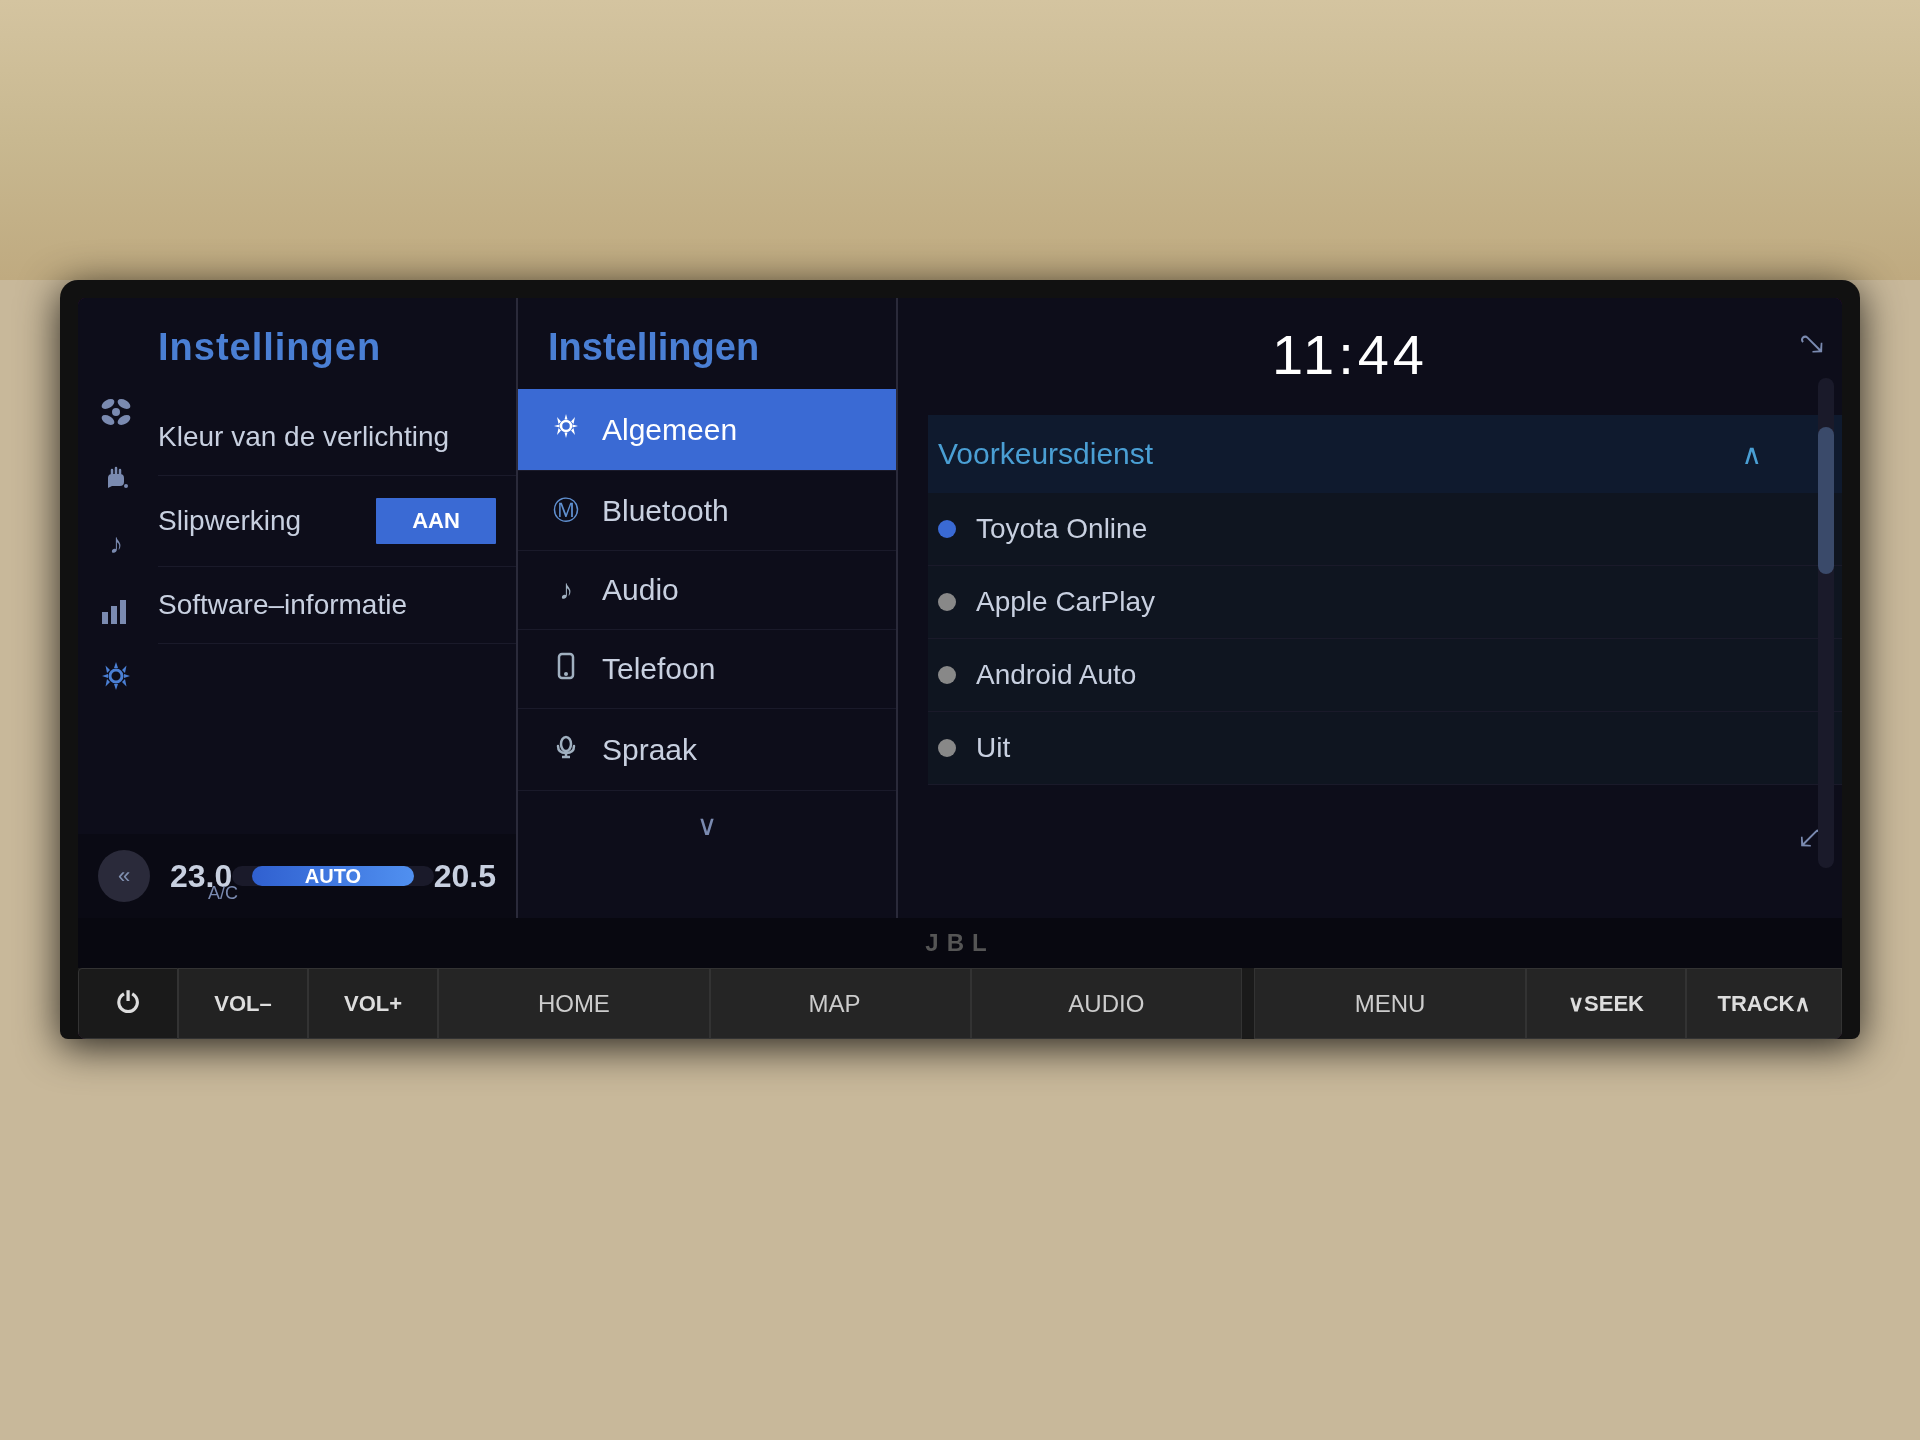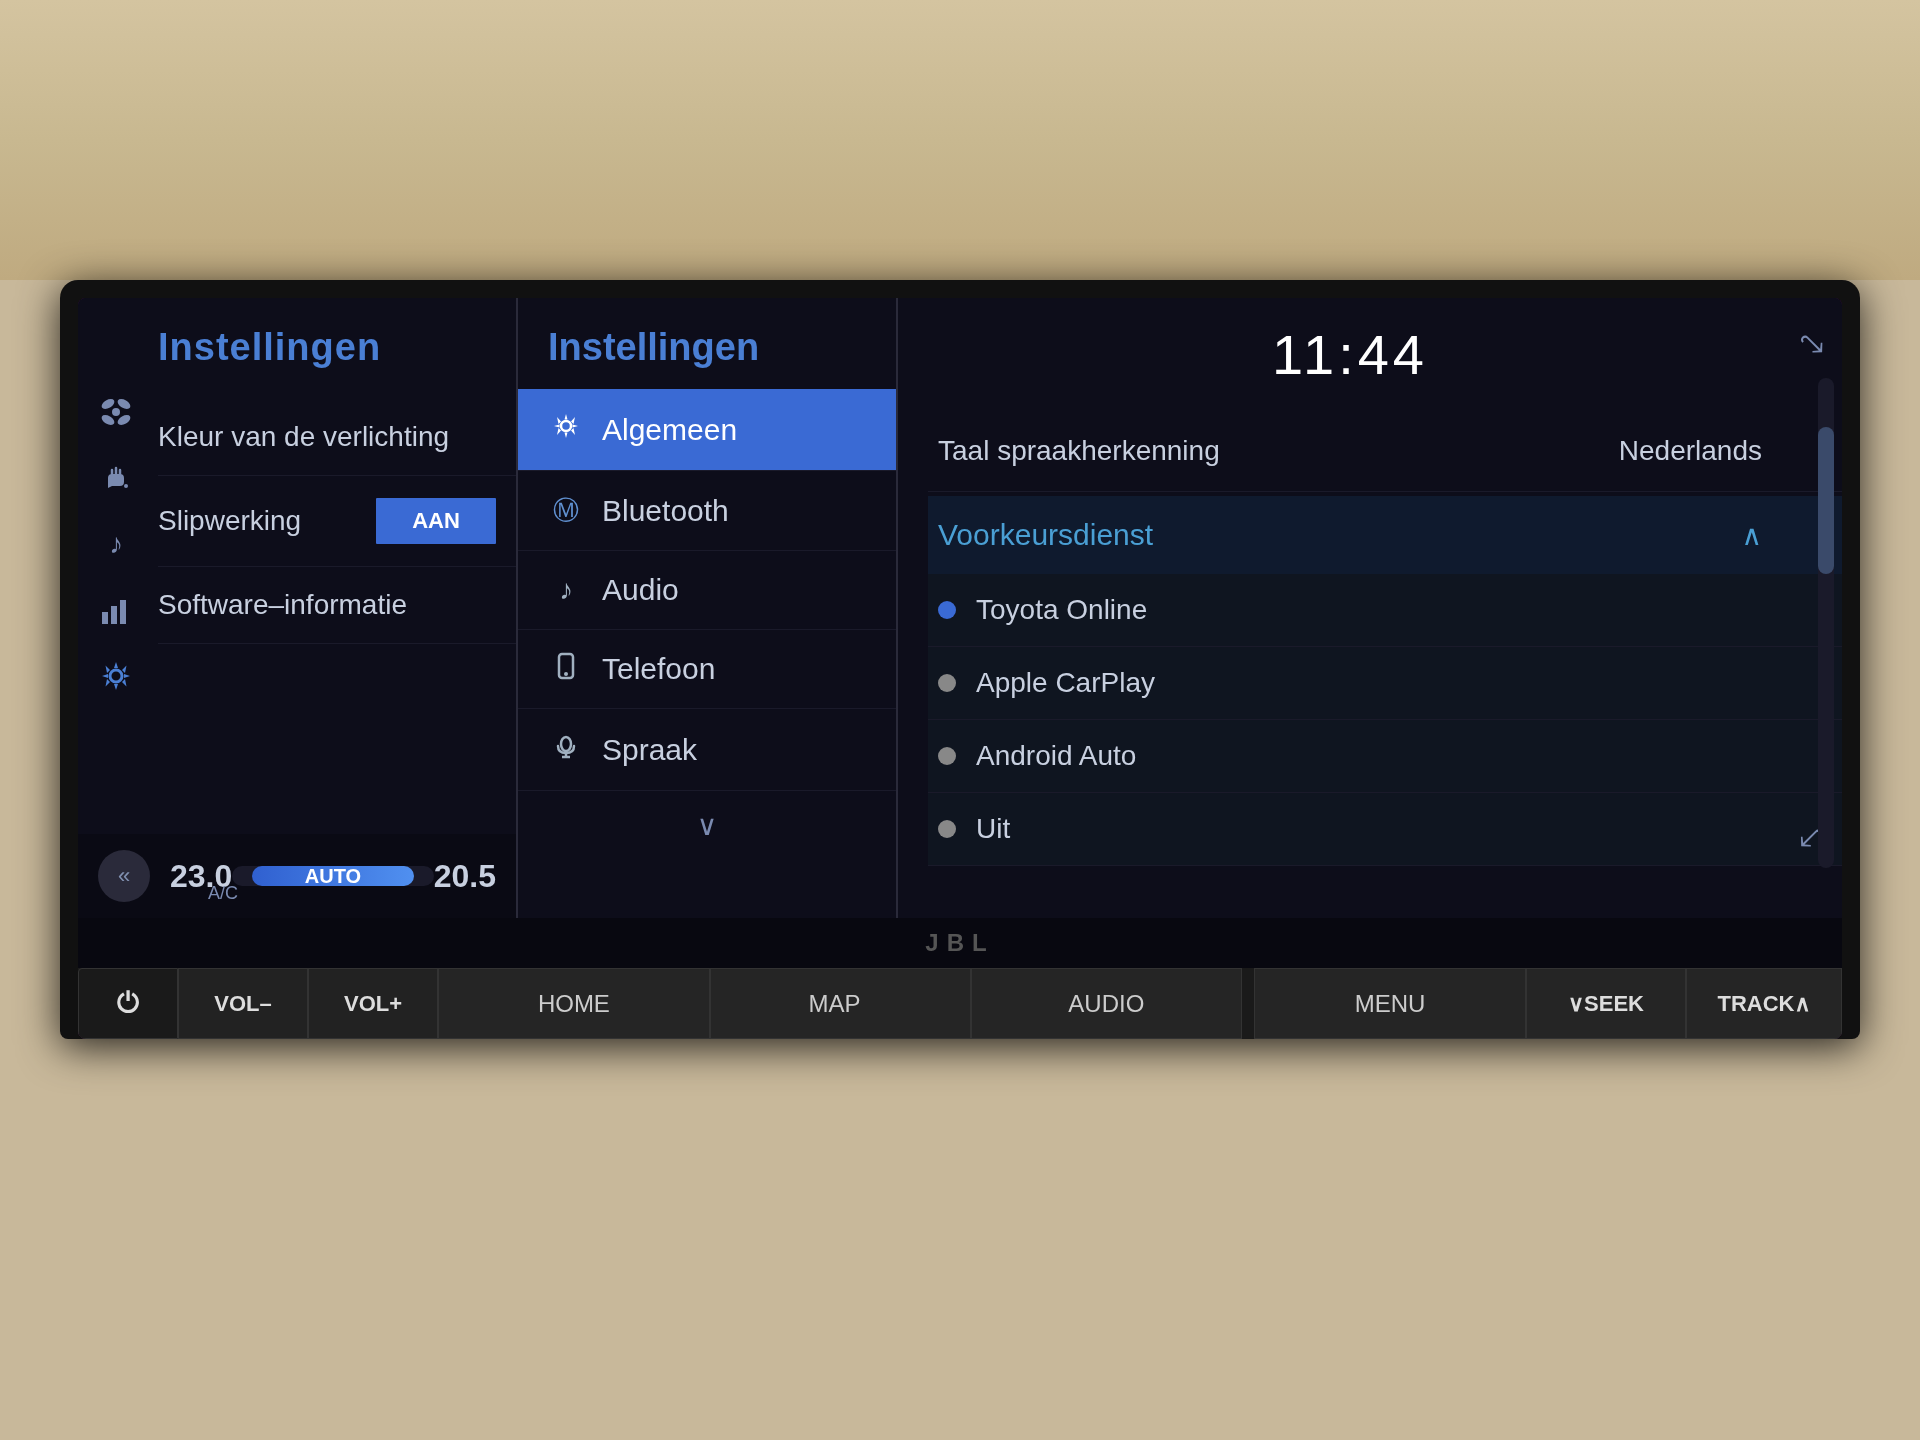--- a/index.html
+++ b/index.html
@@ -545,24 +545,20 @@
       </div>
 
       <div class="right-panel">
         <div class="right-header">
           <div class="time-display">11:44</div>
         </div>
 
         <div class="right-scroll-up" style="position:absolute; right:22px; top:26px; color:#7a8ab0; font-size:34px; transform: rotate(90deg);">⤤</div>
 
         <div class="right-content">
-          <div class="setting-row">
-            <span class="setting-label">Taal spraakherkenning</span>
-            <span class="setting-value">Nederlands</span>
-          </div>
 
           <div class="voorkeur-section">
             <div class="voorkeur-header">
               <span class="voorkeur-label">Voorkeursdienst</span>
               <span class="voorkeur-chevron">∧</span>
             </div>
 
             <div class="voorkeur-options">
               <div class="voorkeur-option">
                 <div class="radio-dot"></div>

